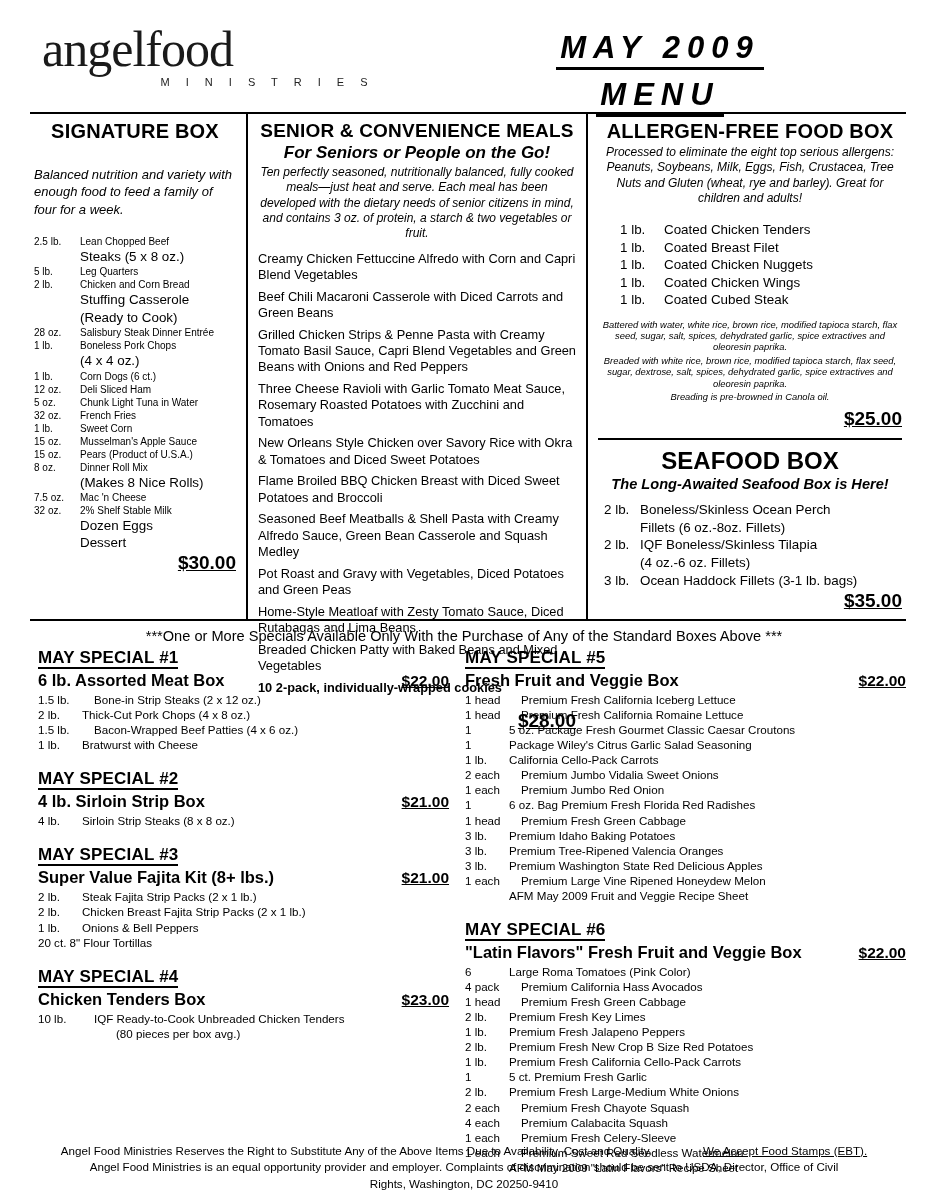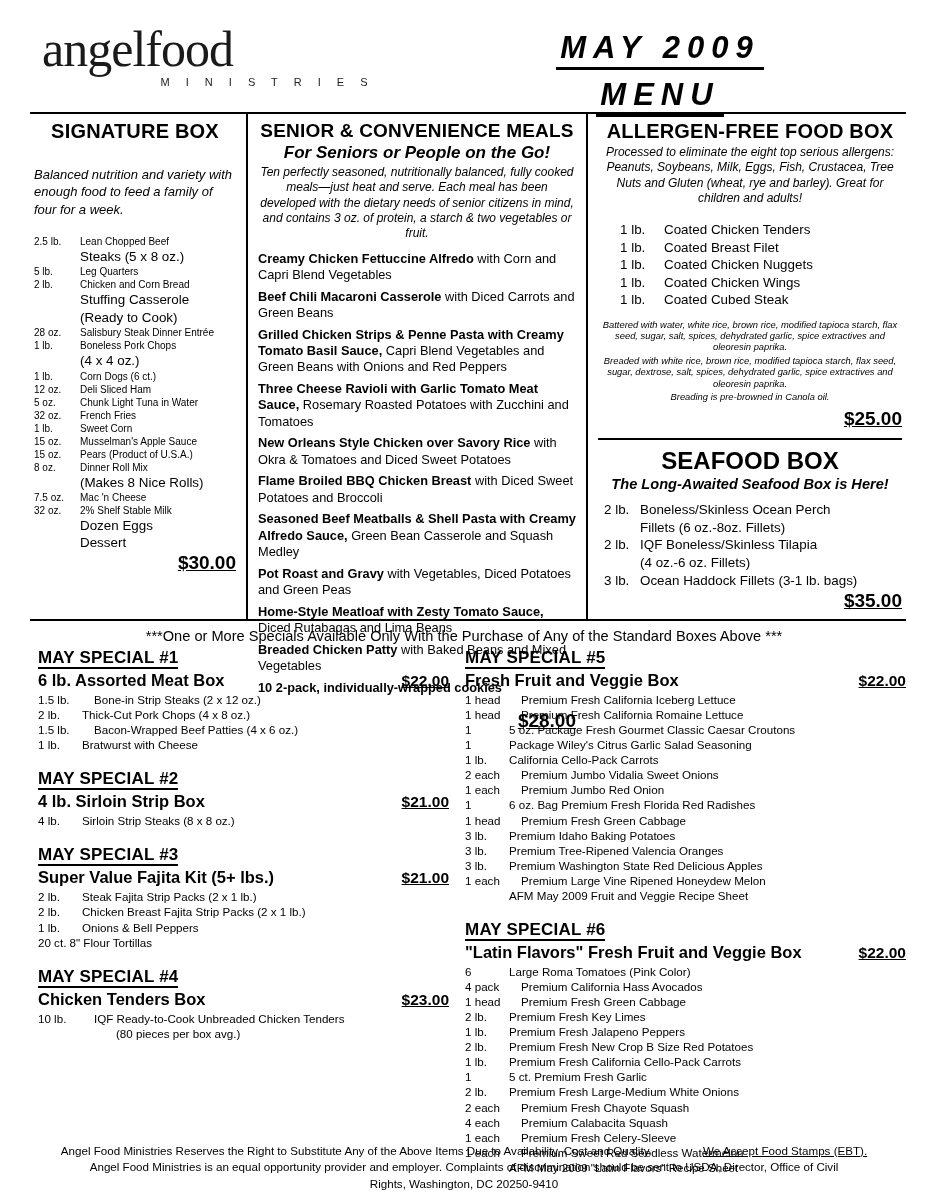--- a/index.html
+++ b/index.html
@@ -37,21 +37,21 @@
   .sig-qty{width:46px;flex:none;}
   .sig-txt{flex:1;}
   .sig-cont{padding-left:46px;font-size:13.4px;line-height:1.30;}
 
   .price{text-align:right;font-size:19px;font-weight:bold;}
   .price u{text-decoration:underline;text-underline-offset:1px;}
 
   
   .meals{margin-top:9px;}
   .meal{font-size:12.8px;line-height:1.27;margin-bottom:5.5px;}
-  .meal b{font-weight:bold;}
+  .meal b{font-weight:normal;}
   .meal-plain{font-size:12.8px;font-weight:bold;line-height:1.27;margin-bottom:5px;}
 
   
   .alg-list{margin-top:15px;}
   .alg-row{display:flex;font-size:13.4px;line-height:1.30;justify-content:flex-start;padding-left:22px;}
   .alg-qty{width:44px;flex:none;}
   .alg-cont{padding-left:66px;font-size:13.4px;line-height:1.30;}
   .fineprint{text-align:center;font-style:italic;font-size:9.4px;line-height:1.22;margin-top:10px;}
 
   .seafood{border-top:2px solid #000;margin-top:8px;padding-top:7px;}
@@ -283,21 +283,21 @@
         <div class="sp-block"><div class="sp-head">MAY SPECIAL #2</div><div class="sp-name-row">
             <div class="sp-name">4 lb. Sirloin Strip Box</div>
             <div class="sp-price">$21.00</div>
           </div><div class="sp-items">
             <div class="sp-row">
               <div class="sp-qty">4 lb.</div>
               <div>Sirloin Strip Steaks (8 x 8 oz.)</div>
             </div>
           </div></div>
         <div class="sp-block"><div class="sp-head">MAY SPECIAL #3</div><div class="sp-name-row">
-            <div class="sp-name">Super Value Fajita Kit (5+ lbs.)</div>
+            <div class="sp-name">Super Value Fajita Kit (8+ lbs.)</div>
             <div class="sp-price">$21.00</div>
           </div><div class="sp-items">
             <div class="sp-row">
               <div class="sp-qty">2 lb.</div>
               <div>Steak Fajita Strip Packs (2 x 1 lb.)</div>
             </div>
             <div class="sp-row">
               <div class="sp-qty">2 lb.</div>
               <div>Chicken Breast Fajita Strip Packs (2 x 1 lb.)</div>
             </div>

